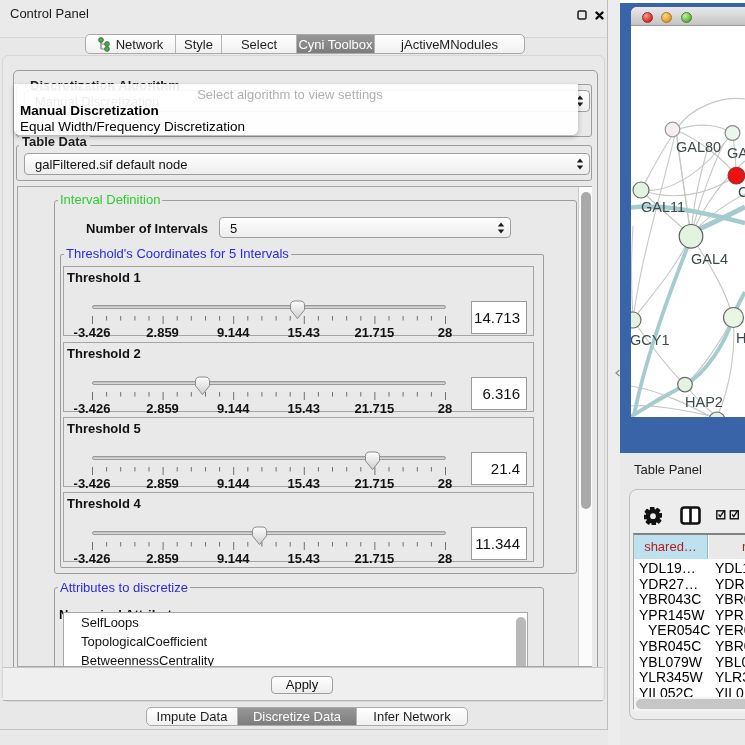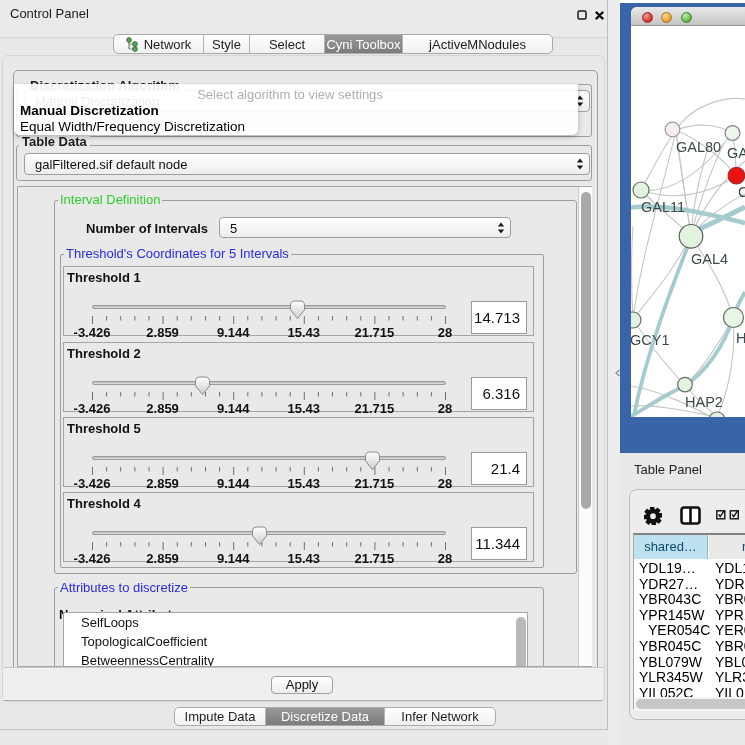--- a/index.html
+++ b/index.html
@@ -13,21 +13,21 @@
   border-right:1px solid #bdbdbd; border-bottom:1px solid #c2c2c2; }
 #cptitle { left:0; top:0; width:100%; height:38px; background:#eaeaea;
   border-bottom:1px solid #d6d6d6; }
 #cptitle .t { position:absolute; left:10px; top:6px; font-size:13px; color:#1c1c1c; }
 .winbtn { position:absolute; }
 #tabpanel { left:2px; top:55px; width:603px; height:647px; background:#e9e9e9;
   border:1px solid #d6d6d6; border-radius:6px; }
 
 
 .seg { position:absolute; display:flex; background:linear-gradient(#ffffff,#f0f0f0);
-  border:1px solid #a9a9a9; border-radius:5px; overflow:hidden;margin-left:28px; }
+  border:1px solid #a9a9a9; border-radius:5px; overflow:hidden; }
 .seg .s { font-size:13px; color:#1d1d1d; display:flex; align-items:center;
   justify-content:center; border-right:1px solid #b5b5b5; }
 .seg .s:last-child { border-right:none; }
 .seg .sel { background:linear-gradient(#989898,#7c7c7c); color:#fff; }
 
 
 #innerpanel { left:13px; top:70px; width:585px; height:630px; border:1px solid #9d9d9d; border-radius:5px 5px 0 0; }
 
 .grouplbl { position:absolute; font-size:13px; font-weight:bold; color:#1c1c1c;
   background:#e9e9e9; padding:0 3px; }
@@ -94,21 +94,21 @@
 .tl { position:absolute; top:5px; width:11px; height:11px; border-radius:50%; }
 #canvas { position:absolute; left:0; top:19px; width:114px; height:391px; background:#fff; }
 
 #tpbar { left:620px; top:453px; width:125px; height:28px; background:#e9e9e9; }
 #tpbar .t { position:absolute; left:14px; top:9px; font-size:13px; color:#222; }
 #tpanel { left:629px; top:489px; width:130px; height:231px; background:#ededed;
   border:1px solid #bdbdbd; border-radius:8px; }
 
 #tbl { position:absolute; left:3px; top:43px; width:127px; height:176px;
   border-left:1px solid #a9a9a9; background:#fff; border-top:2px solid #828282; }
-.hdr { position:absolute; top:0; height:24px; font-size:13px; color:#0c4a6e; }
+.hdr { position:absolute; top:0; height:24px; font-size:13px; color:#b91c1c; }
 #rows { position:absolute; left:0; top:26px; width:127px; font-size:14px; color:#000; }
 #rows .r { position:absolute; white-space:nowrap; }
 #hsb { position:absolute; left:0; top:162px; width:127px; height:14px; background:#f4f4f4; }
 #hsb .th { position:absolute; left:2px; top:2px; width:125px; height:10px;
   background:#c6c6c6; border-radius:5px; }
 </style>
 </head>
 <body>
 <div id="stage">
 

